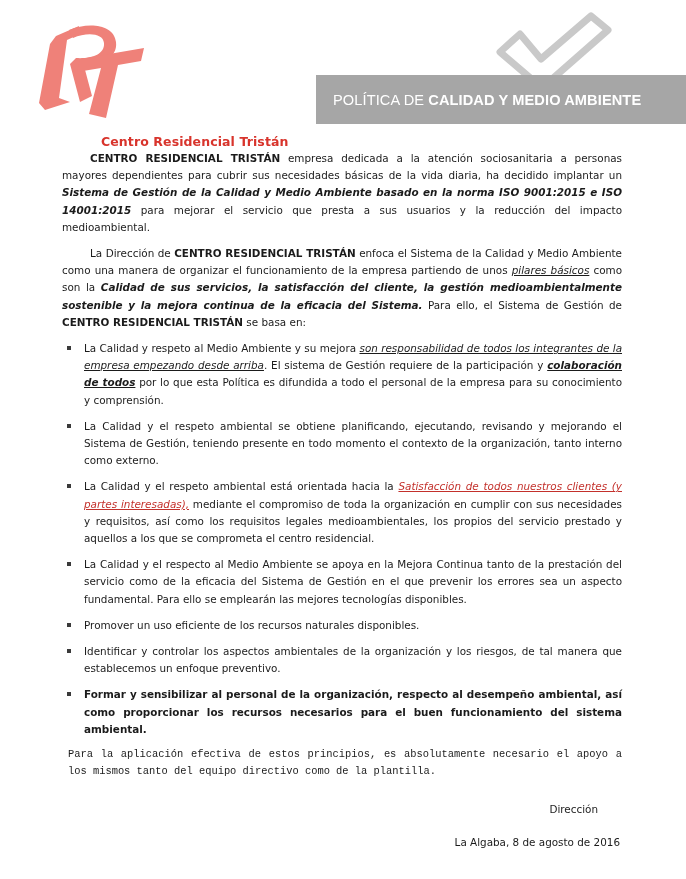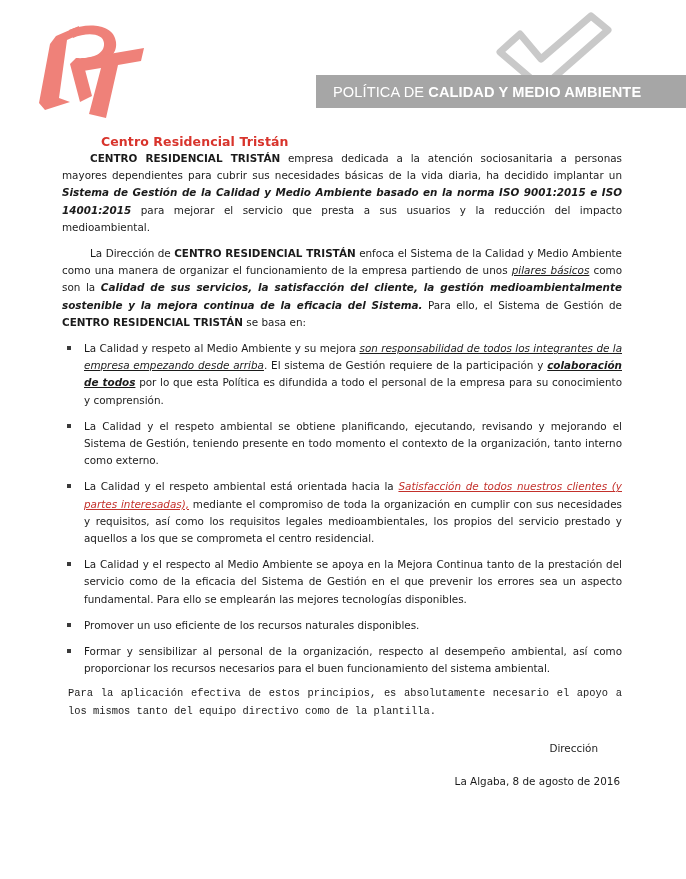--- a/index.html
+++ b/index.html
@@ -61,21 +61,21 @@
     left: 178px;
     top: 12px;
     width: 120px;
     height: 78px;
   }
   .banner {
     position: absolute;
     left: 316px;
     top: 75px;
     width: 370px;
-    height: 33px;
+    height: 49px;
     background: #a6a6a6;
     display: flex;
     align-items: center;
   }
   .banner-text {
     color: #ffffff;
     font-family: "Liberation Sans", sans-serif;
     font-size: 14.6px;
     padding-left: 17px;
     letter-spacing: 0.1px;
@@ -123,21 +123,21 @@
     list-style: none;
     margin: 8px 0 8px 0;
     padding: 0;
   }
   ul.bullets > li {
     position: relative;
     padding-left: 22px;
     margin-bottom: 9px;
     text-align: justify;
   }
-  ul.bullets > li:last-child { margin-bottom: 0; }
+  ul.bullets > li:last-child { margin-bottom: 0; font-weight: bold; }
   ul.bullets > li .sq {
     position: absolute;
     left: 5px;
     top: 6px;
     width: 4px;
     height: 4px;
     background: #3a3a3a;
   }
 
   .sign-block {
@@ -204,20 +204,21 @@
 
       <li><span class="sq"></span><span>La Calidad y el respeto ambiental se obtiene planificando, ejecutando, revisando y mejorando el Sistema de Gestión, teniendo presente en todo momento el contexto de la organización, tanto interno como externo.</span></li>
 
       <li><span class="sq"></span><span>La Calidad y el respeto ambiental está orientada hacia la </span><span class="red-iu">Satisfacción de todos nuestros clientes (y partes interesadas),</span><span> mediante el compromiso de toda la organización en cumplir con sus necesidades y requisitos, así como los requisitos legales medioambientales, los propios del servicio prestado y aquellos a los que se comprometa el centro residencial.</span></li>
 
       <li><span class="sq"></span><span>La Calidad y el respecto al Medio Ambiente se apoya en la Mejora Continua tanto de la prestación del servicio como de la eficacia del Sistema de Gestión en el que prevenir los errores sea un aspecto fundamental. Para ello se emplearán las mejores tecnologías disponibles.</span></li>
 
       <li><span class="sq"></span><span>Promover un uso eficiente de los recursos naturales disponibles.</span></li>
 
 
+      <li><span class="sq"></span><span>Identificar y controlar los aspectos ambientales de la organización y los riesgos, de tal manera que establecemos un enfoque preventivo.</span></li>
 
       <li><span class="sq"></span><span>Formar y sensibilizar al personal de la organización, respecto al desempeño ambiental, así como proporcionar los recursos necesarios para el buen funcionamiento del sistema ambiental.</span></li>
 
     </ul>
 
     <p class="closing">Para la aplicación efectiva de estos principios, es absolutamente necesario el apoyo a los mismos tanto del equipo directivo como de la plantilla.</p>
 
   </div>
 
   <div class="sign-block">

